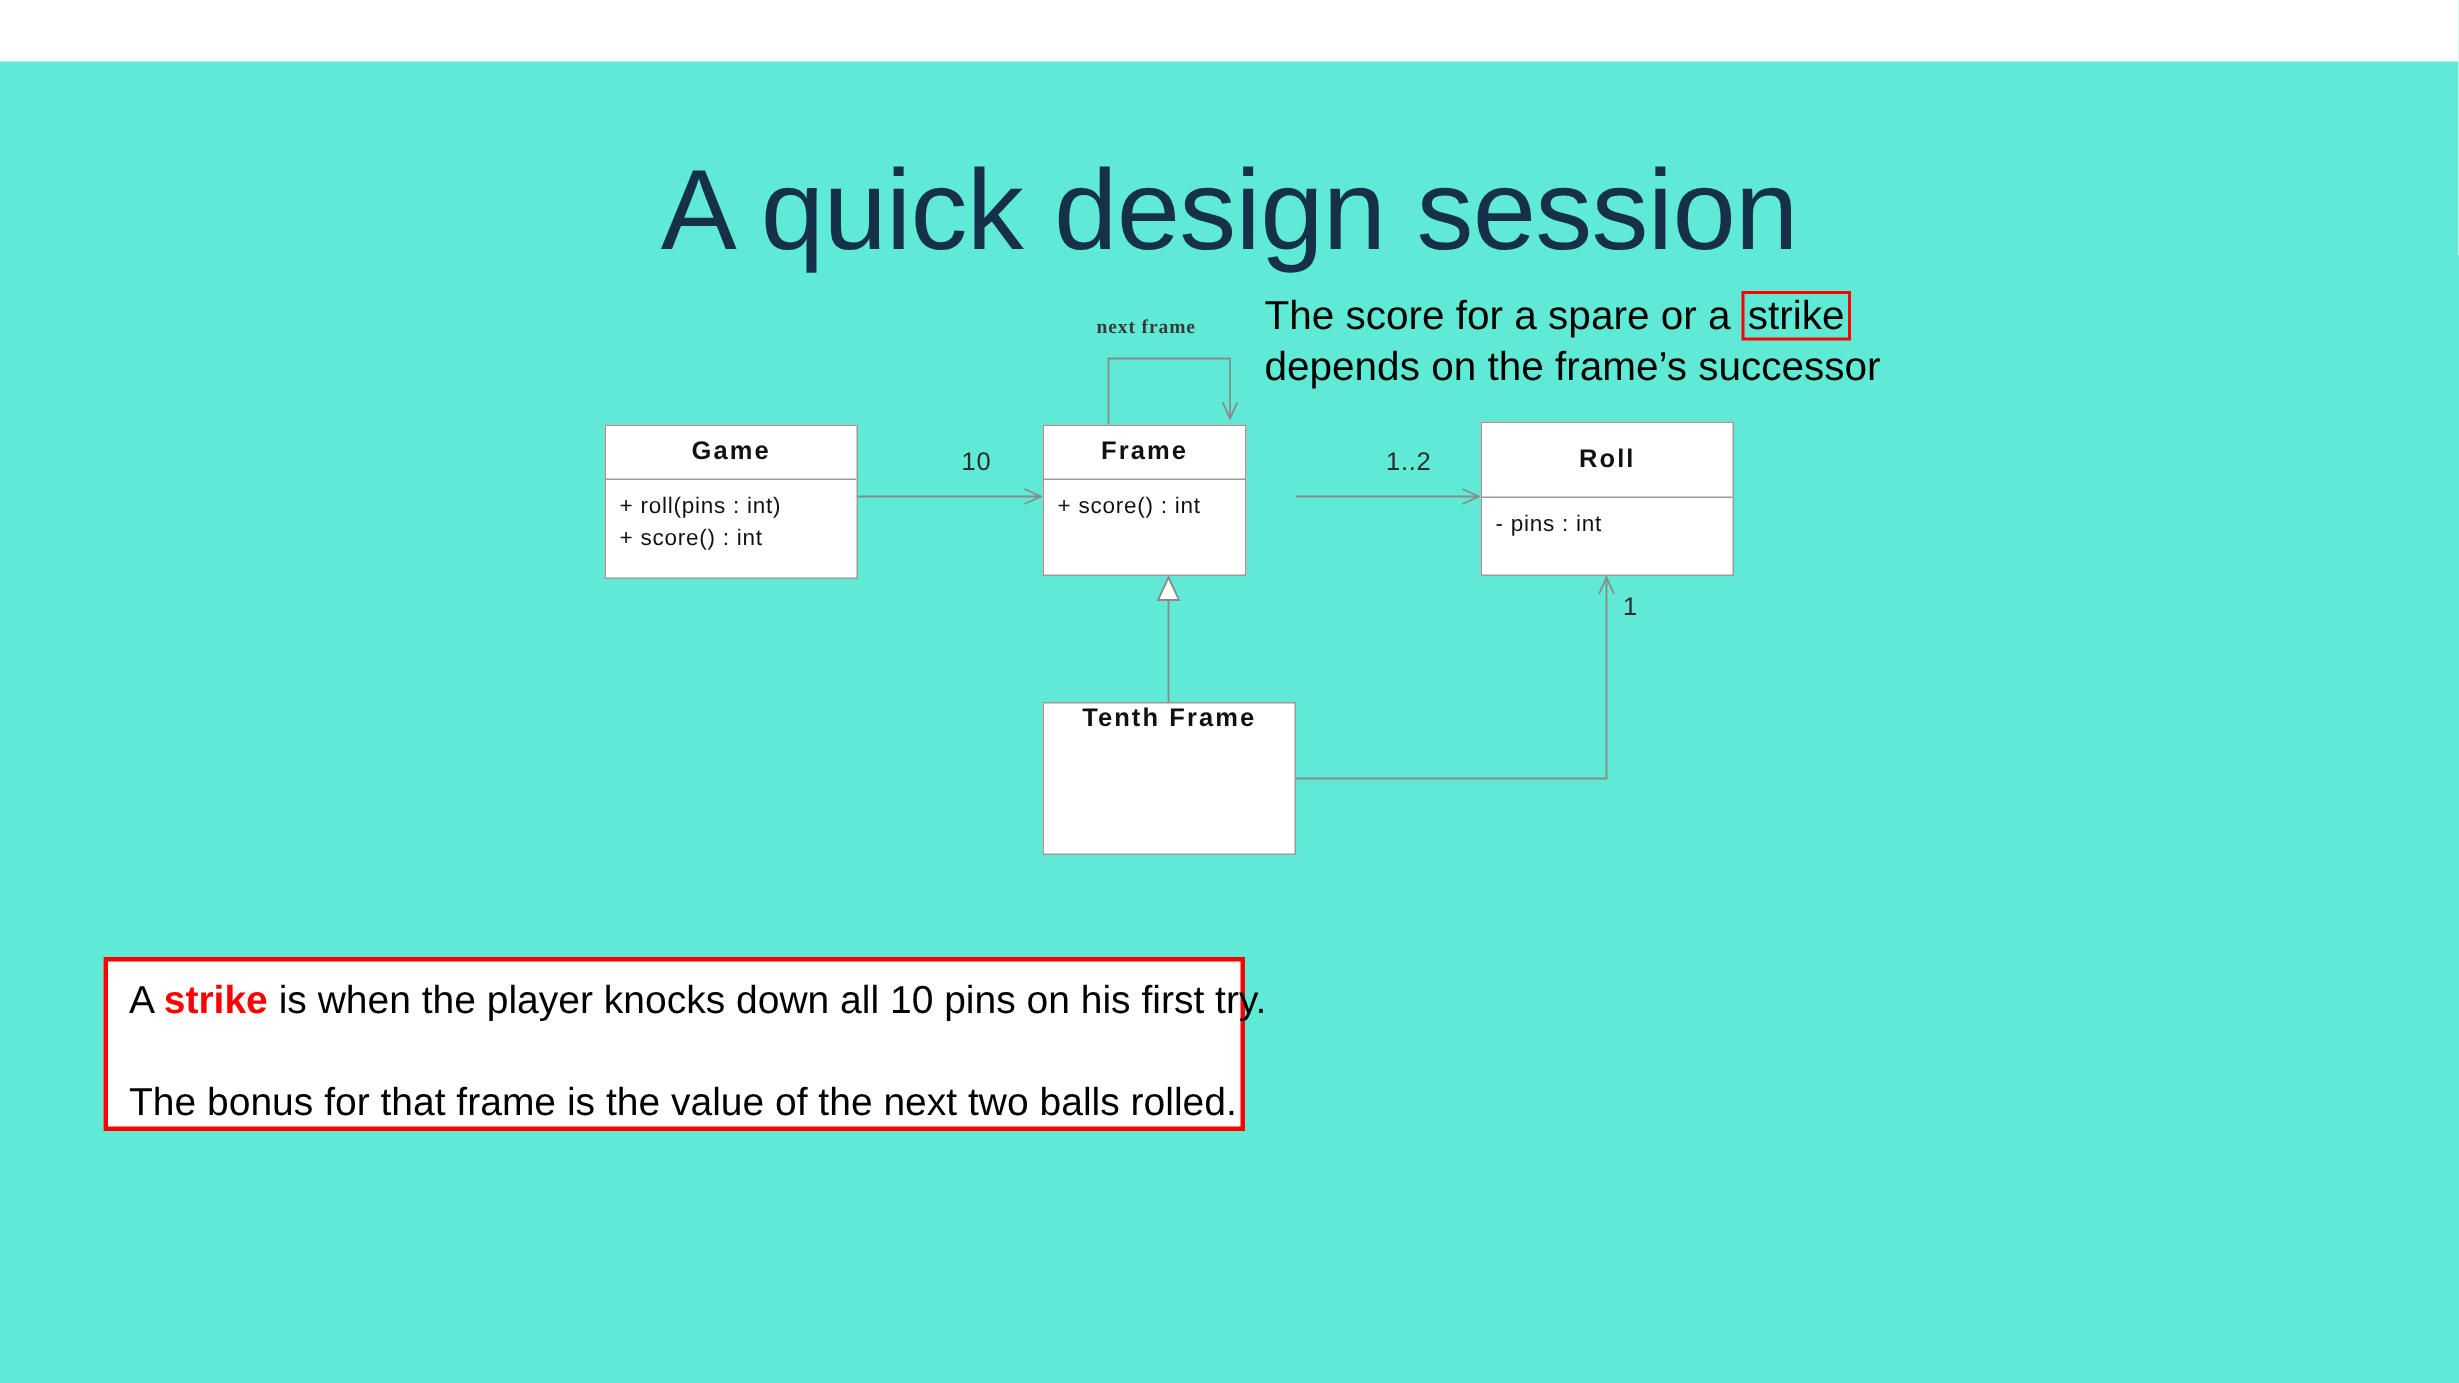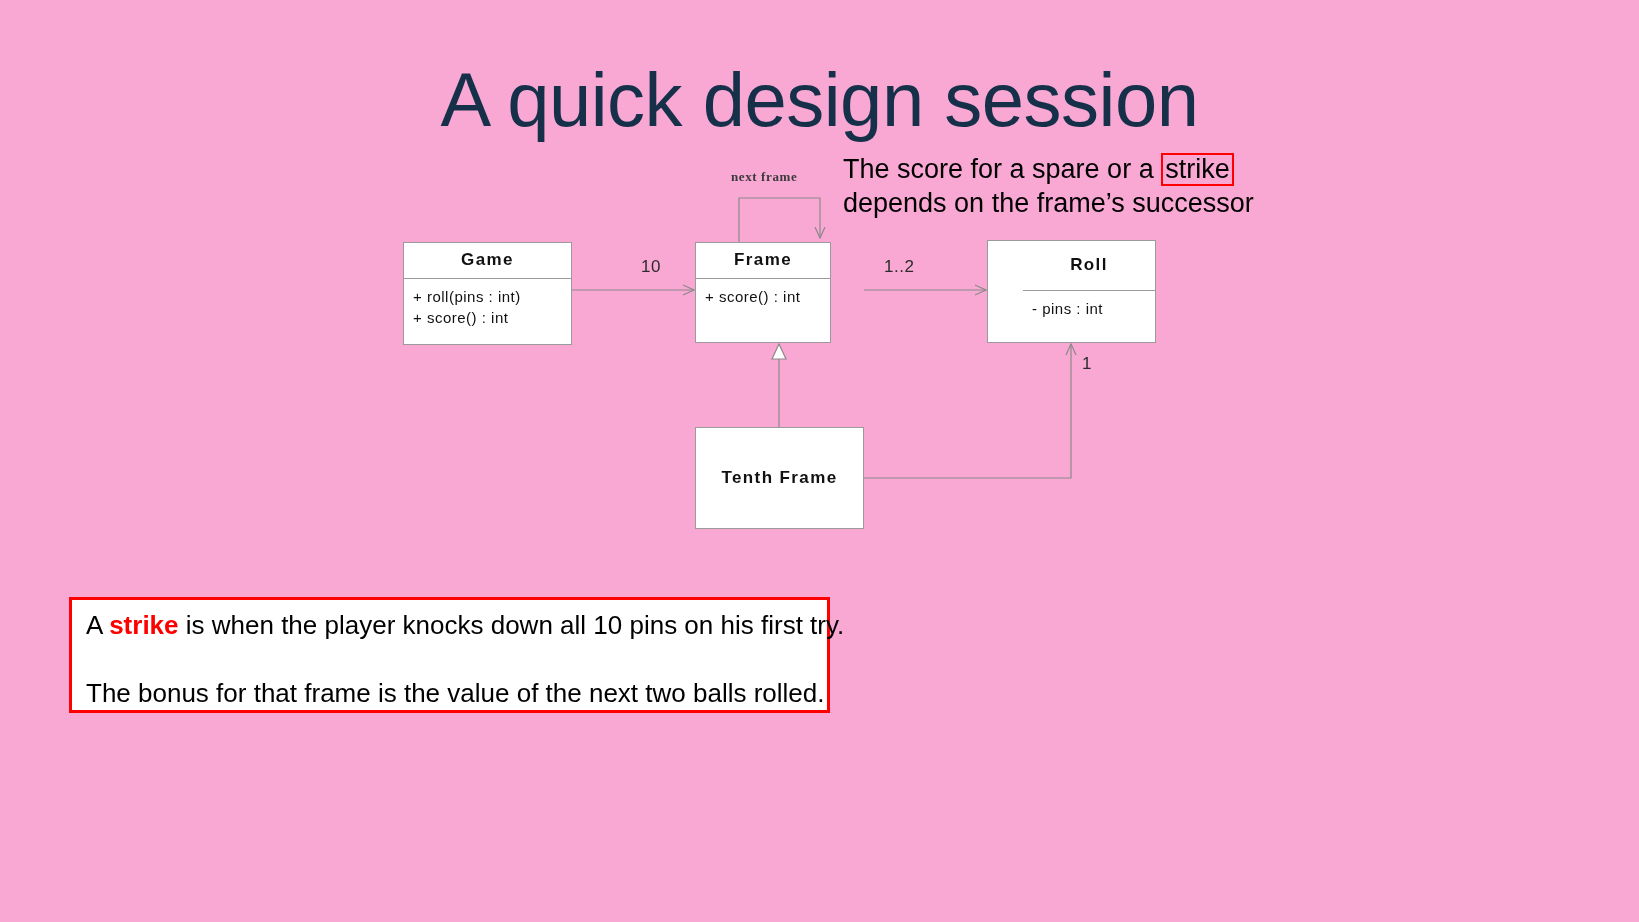--- a/index.html
+++ b/index.html
@@ -12,21 +12,22 @@
     height: 922px;
     position: relative;
     overflow: hidden;
     font-family: "Liberation Sans", sans-serif;
     -webkit-font-smoothing: antialiased;
   }
 
   .slide {
     position: absolute;
     inset: 0;
-    background: #f9a8d4;
+    background: #5eead4;
+    margin-top: 41px;
   }
 
   
   .slide-title {
     position: absolute;
     left: 0;
     top: 62px;
     width: 1639px;
     text-align: center;
     font-family: "Liberation Sans", sans-serif;
@@ -75,21 +76,21 @@
     font-family: "Liberation Sans", sans-serif;
     font-size: 15px;
     letter-spacing: 0.5px;
     color: #111111;
     line-height: 1.42;
     white-space: nowrap;
   }
 
   .uml-box.plain {
     display: flex;
-    align-items: center;
+    align-items: flex-start;
     justify-content: center;
   }
   .uml-box.plain .compartment-title {
     padding: 0;
   }
 
   
   .edge-label {
     position: absolute;
     font-family: "Liberation Sans", sans-serif;
@@ -191,35 +192,35 @@
   </div>
 
   <div class="uml-box" style="left:695px; top:242px; width:136px; height:101px;">
     <div class="compartment-title">Frame</div>
     <div class="divider"></div>
     <div class="compartment-members">
       <div class="member">+ score() : int</div>
     </div>
   </div>
 
-  <div class="uml-box" style="left:987px; top:240px; width:169px; height:103px;padding-left:35px;">
+  <div class="uml-box" style="left:987px; top:240px; width:169px; height:103px;">
     <div class="compartment-title" style="padding-top:14px; padding-bottom:15px;">Roll</div>
     <div class="divider"></div>
     <div class="compartment-members">
       <div class="member">- pins : int</div>
     </div>
   </div>
 
   <div class="uml-box plain" style="left:695px; top:427px; width:169px; height:102px;">
     <div class="compartment-title">Tenth Frame</div>
   </div>
 
   <div class="edge-label" style="left:641px; top:257px;">10</div>
 
-  <div class="edge-label" style="left:884px; top:257px;text-align:center;">1..2</div>
+  <div class="edge-label" style="left:924px; top:257px;text-align:center;">1..2</div>
 
   <div class="edge-label small" style="left:731px; top:169px;">next frame</div>
 
   <div class="edge-label" style="left:1082px; top:354px;">1</div>
 
   <div class="annotation">
     <span>The score for a spare or a </span><span class="boxed">strike</span><br>
     <span>depends on the frame’s successor</span>
   </div>
 

